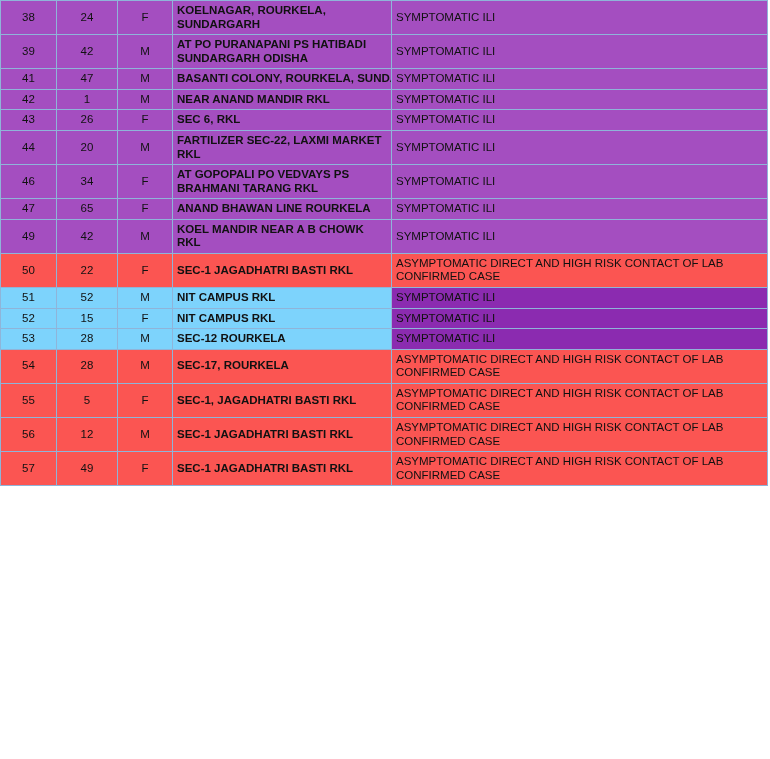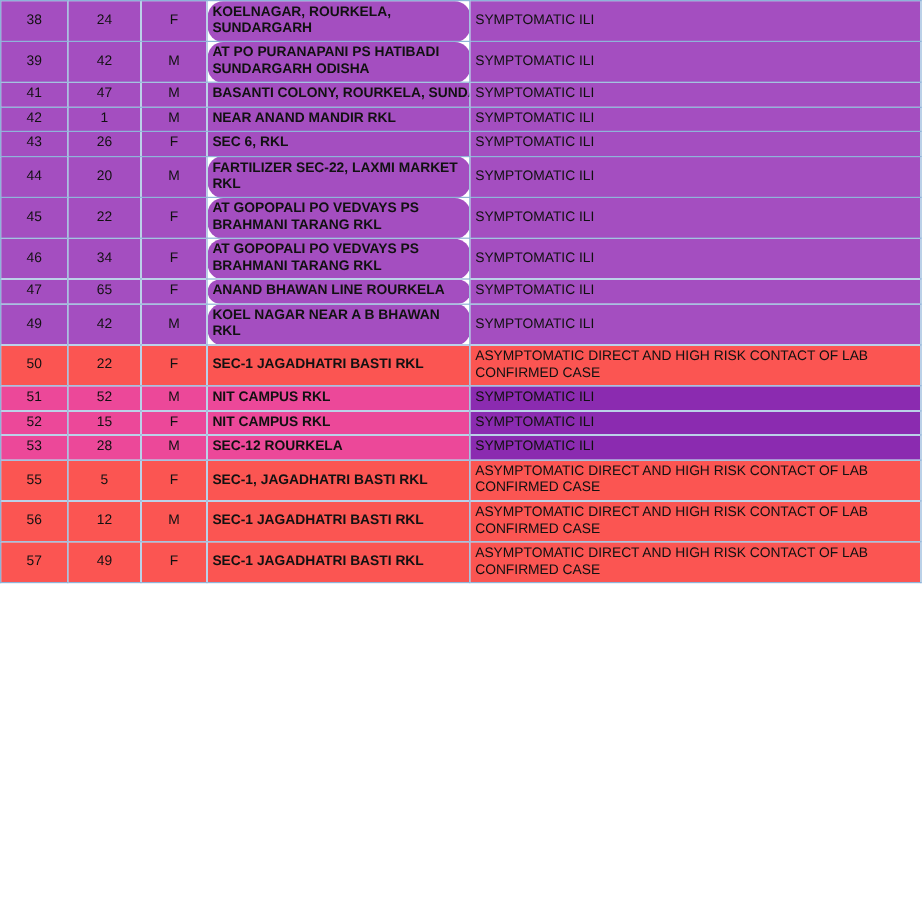--- a/index.html
+++ b/index.html
@@ -42,31 +42,30 @@
   }
   td.addr {
     text-align: left;
     font-weight: bold;
     font-size: 11.5px;
     white-space: nowrap;
     padding-left: 6px;
   }
   td.addr.wrapped {
     white-space: normal;
-    border-radius: 13px;
   }
   td.status {
     text-align: left;
     font-weight: normal;
     font-size: 11.5px;
     color: #1a1a1a;
   }
   
   tr.v-purple  td { background: #a44ec0; }
-  tr.v-purple2 td { background: #ec4899; }
+  tr.v-purple2 td { background: #7dd3fc; }
   tr.v-purple2 td.status { background: #8b2bb0; }
   tr.v-red     td { background: #fb5552; }
 </style>
 </head>
 <body>
 
 <table id="case-table">
   <colgroup>
     <col class="c-sl">
       <col class="c-age">
@@ -111,45 +110,38 @@
         <td class="status">SYMPTOMATIC ILI</td>
       </tr>
       <tr class="v-purple">
         <td class="sl">44</td>
         <td class="age">20</td>
         <td class="sex">M</td>
         <td class="addr wrapped"> FARTILIZER SEC-22, LAXMI MARKET RKL</td>
         <td class="status">SYMPTOMATIC ILI</td>
       </tr>
       <tr class="v-purple">
-        <td class="sl">45</td>
-        <td class="age">22</td>
-        <td class="sex">F</td>
-        <td class="addr wrapped"> AT GOPOPALI  PO VEDVAYS PS BRAHMANI TARANG RKL</td>
-        <td class="status">SYMPTOMATIC ILI</td>
-      </tr>
-      <tr class="v-purple">
         <td class="sl">46</td>
         <td class="age">34</td>
         <td class="sex">F</td>
         <td class="addr wrapped"> AT GOPOPALI  PO VEDVAYS PS BRAHMANI TARANG RKL</td>
         <td class="status">SYMPTOMATIC ILI</td>
       </tr>
       <tr class="v-purple">
         <td class="sl">47</td>
         <td class="age">65</td>
         <td class="sex">F</td>
         <td class="addr wrapped"> ANAND BHAWAN LINE ROURKELA</td>
         <td class="status">SYMPTOMATIC ILI</td>
       </tr>
       <tr class="v-purple">
         <td class="sl">49</td>
         <td class="age">42</td>
         <td class="sex">M</td>
-        <td class="addr wrapped">KOEL NAGAR NEAR A B BHAWAN RKL</td>
+        <td class="addr wrapped">KOEL MANDIR NEAR A B CHOWK RKL</td>
         <td class="status">SYMPTOMATIC ILI</td>
       </tr>
       <tr class="v-red">
         <td class="sl">50</td>
         <td class="age">22</td>
         <td class="sex">F</td>
         <td class="addr">SEC-1 JAGADHATRI BASTI RKL</td>
         <td class="status">ASYMPTOMATIC DIRECT AND HIGH RISK CONTACT OF LAB CONFIRMED CASE</td>
       </tr>
       <tr class="v-purple2">
@@ -167,20 +159,27 @@
         <td class="status">SYMPTOMATIC ILI</td>
       </tr>
       <tr class="v-purple2">
         <td class="sl">53</td>
         <td class="age">28</td>
         <td class="sex">M</td>
         <td class="addr">SEC-12 ROURKELA</td>
         <td class="status">SYMPTOMATIC ILI</td>
       </tr>
       <tr class="v-red">
+        <td class="sl">54</td>
+        <td class="age">28</td>
+        <td class="sex">M</td>
+        <td class="addr">SEC-17, ROURKELA</td>
+        <td class="status">ASYMPTOMATIC DIRECT AND HIGH RISK CONTACT OF LAB CONFIRMED CASE</td>
+      </tr>
+      <tr class="v-red">
         <td class="sl">55</td>
         <td class="age">5</td>
         <td class="sex">F</td>
         <td class="addr">SEC-1, JAGADHATRI BASTI RKL</td>
         <td class="status">ASYMPTOMATIC DIRECT AND HIGH RISK CONTACT OF LAB CONFIRMED CASE</td>
       </tr>
       <tr class="v-red">
         <td class="sl">56</td>
         <td class="age">12</td>
         <td class="sex">M</td>

